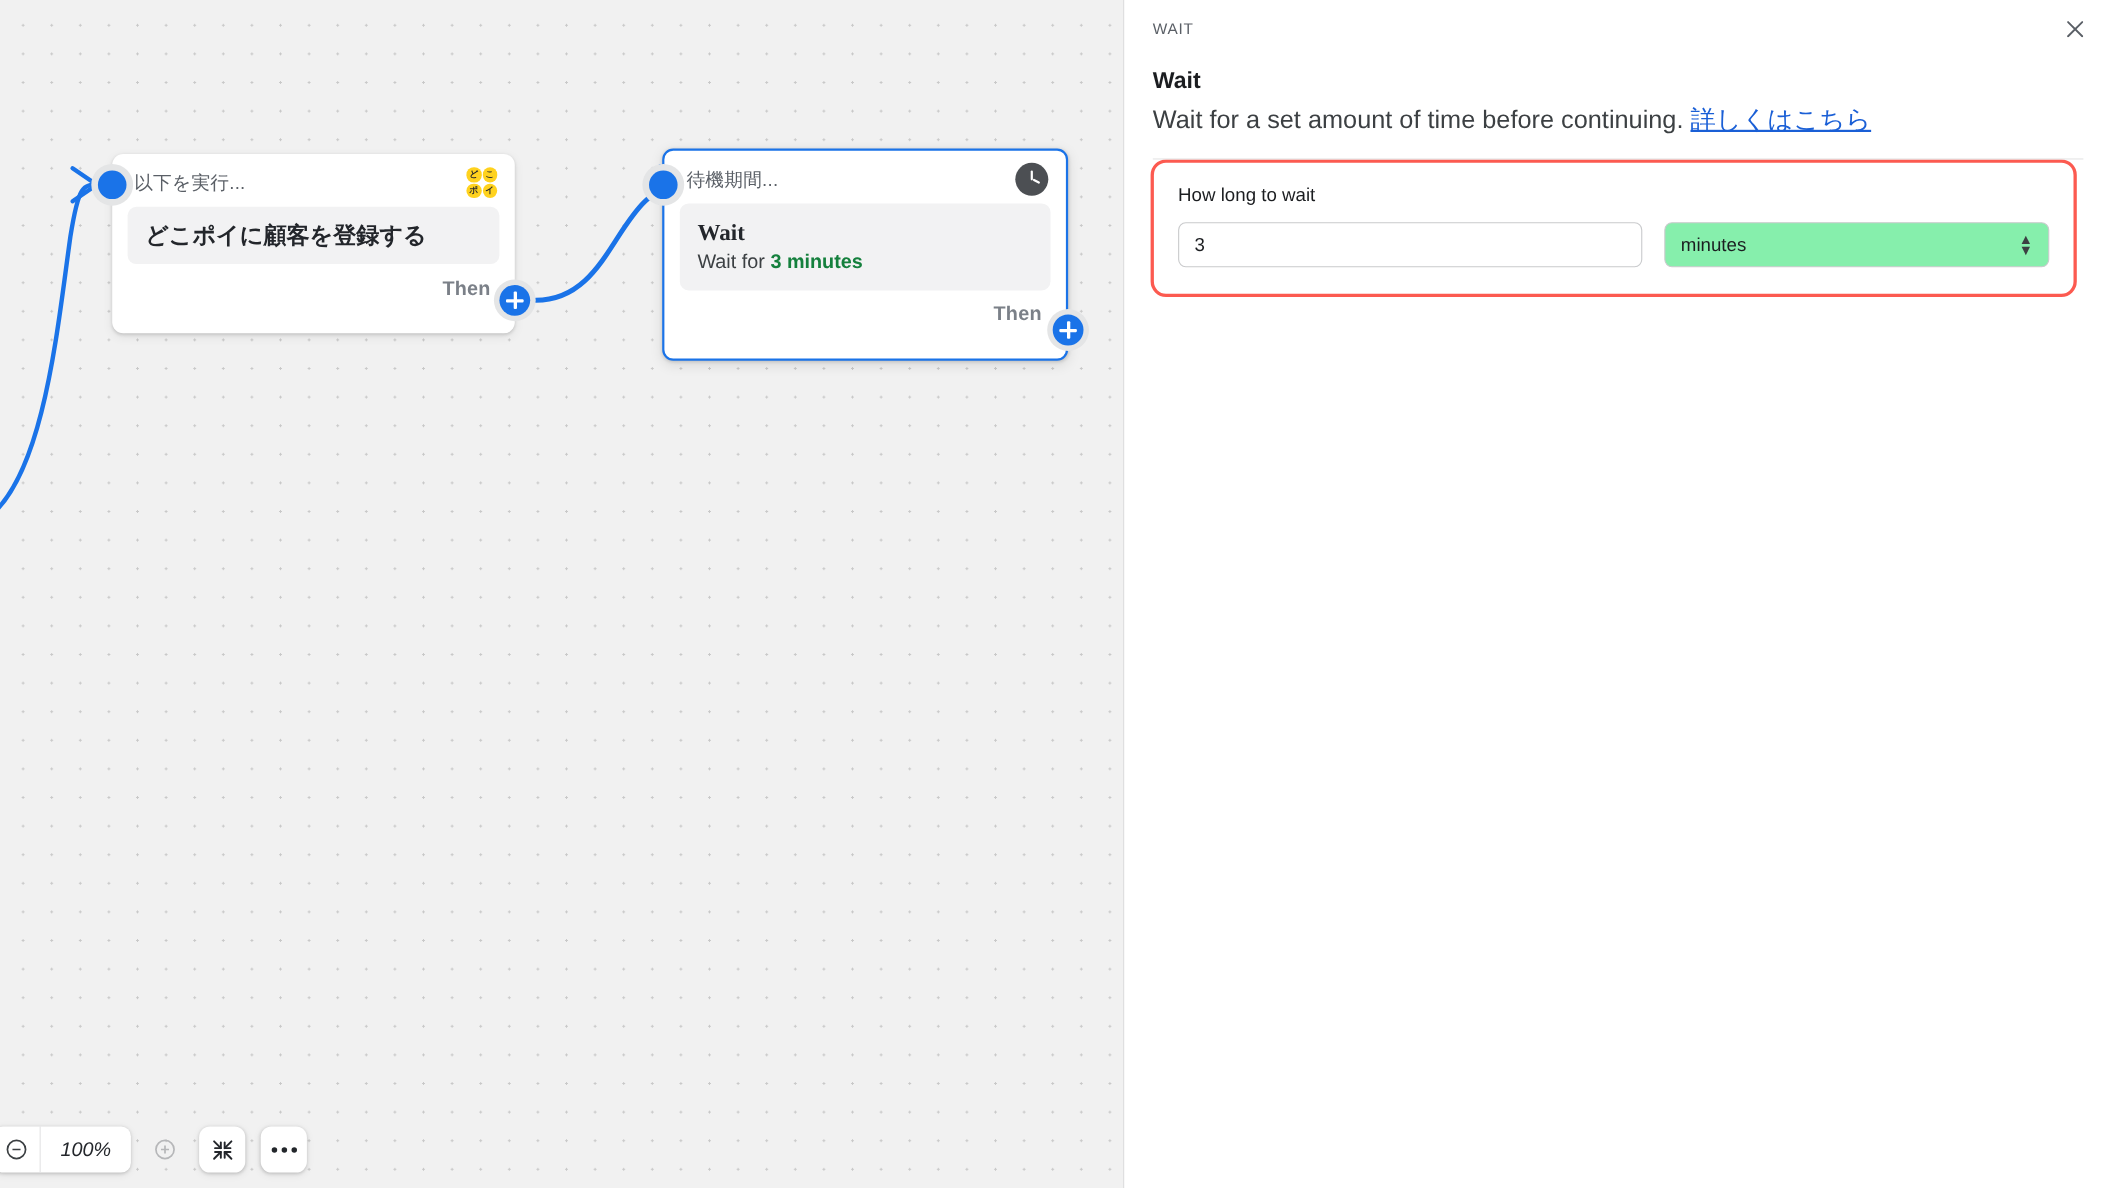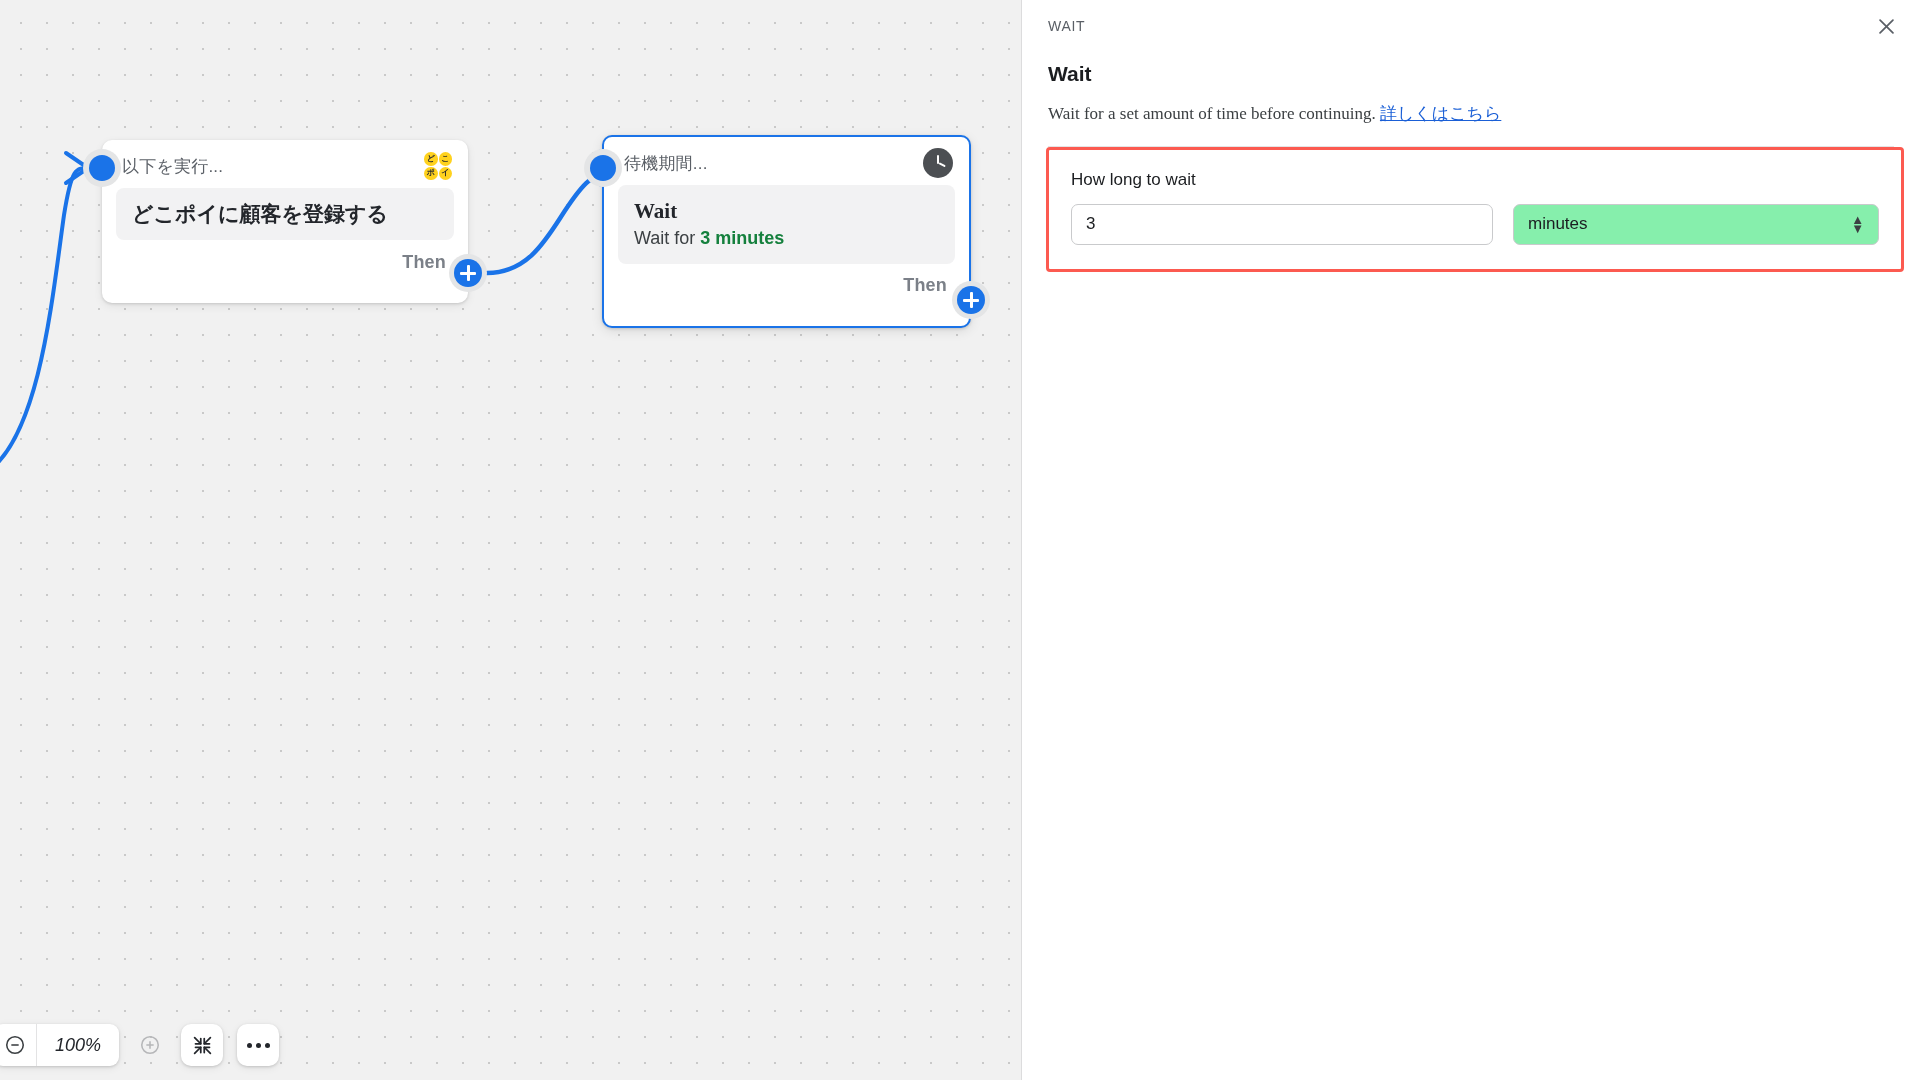--- a/index.html
+++ b/index.html
@@ -165,41 +165,41 @@
   #panel-head { padding: 18px 26px 0 26px; position: relative; }
   .eyebrow {
     font-size: 14px; color: #5a5f66; letter-spacing: .7px;
     text-transform: uppercase;
   }
   .panel-title {
     font-size: 21px; font-weight: bold; color: #1b1d20;
     margin-top: 28px;
   }
   .panel-desc {
-    font-size: 17px; color: #3c4043; margin-top: 16px; line-height: 1.4; font-family: Liberation Serif, serif;
+    font-size: 23px; color: #3c4043; margin-top: 6px; line-height: 1.4;
   }
   .panel-desc a { color: #1a5fd6; text-decoration: underline; }
   .close-x {
     position: absolute; right: 18px; top: 10px;
     width: 32px; height: 32px;
     display: flex; align-items: center; justify-content: center;
     color: #5a5f66; font-size: 19px; line-height: 1;
   }
   .panel-divider { height: 1px; background: #e4e4e5; margin-top: 20px; }
   .add-desc-row {
     display: flex; align-items: center; gap: 12px;
     padding: 20px 26px 22px 26px;
   }
   .add-desc-row .lbl { font-size: 17px; color: #2f62c9; }
 
   
   .form-highlight {
-    margin: 0 16px 0 24px;
+    margin: 0 32px 0 24px;
     border: 3px solid #fc5a50;
-    border-radius: 4px;
+    border-radius: 14px;
     padding: 20px 22px 24px 22px;
   }
   .field-label { font-size: 17px; color: #1b1d20; }
   .field-row { display: flex; gap: 20px; margin-top: 14px; }
   .text-input {
     flex: 0 0 422px;
     height: 41px;
     border: 1px solid #c9cacc;
     border-radius: 7px;
     display: flex; align-items: center;

